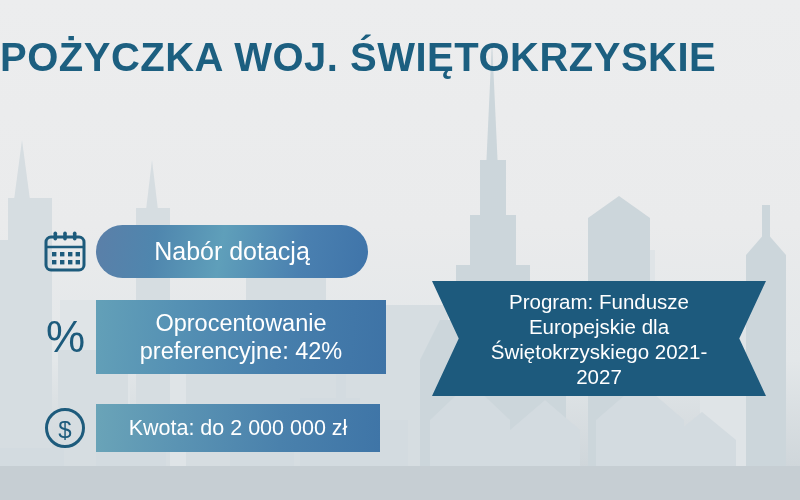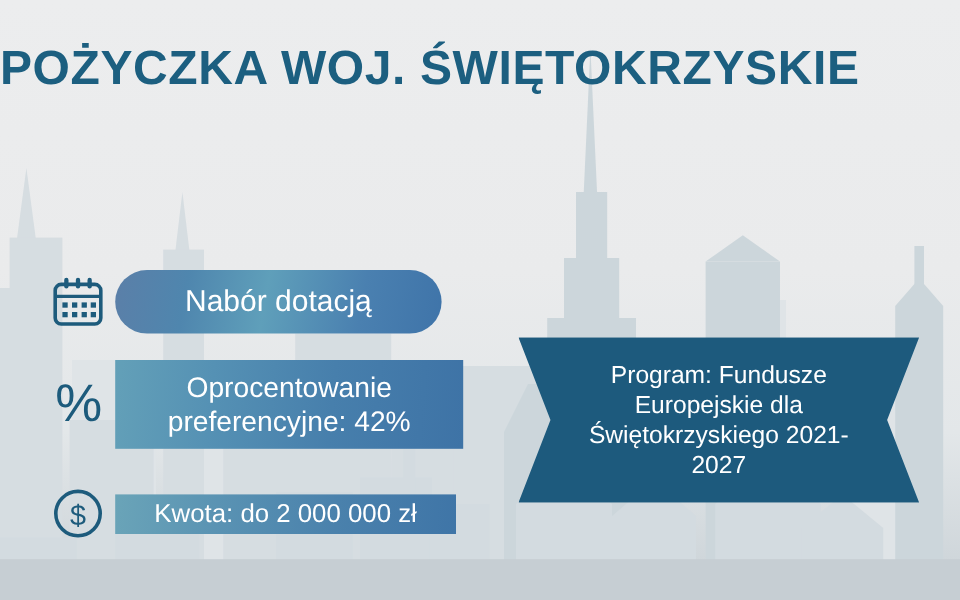--- a/index.html
+++ b/index.html
@@ -109,32 +109,32 @@
   #chip-2 {
     width: 290px;
     height: 74px;
     font-size: 23.5px;
     line-height: 1.2;
     background: linear-gradient(95deg, #63a0b8 0%, #5591b4 28%, #477fac 62%, #3e73a6 100%);
   }
 
   #chip-3 {
     width: 284px;
-    height: 33px;
+    height: 48px;
     font-size: 21.5px;
     background: linear-gradient(95deg, #6aa4b8 0%, #5a93b3 30%, #4a81ac 65%, #3f75a7 100%);
   }
 
   
   #ribbon {
     position: absolute;
     left: 432px;
     top: 281px;
     width: 334px;
-    height: 138px;
+    height: 115px;
     background: #1d5a7d;
     -webkit-clip-path: polygon(0% 0%, 100% 0%, 92% 50%, 100% 100%, 0% 100%, 8% 50%);
     clip-path: polygon(0% 0%, 100% 0%, 92% 50%, 100% 100%, 0% 100%, 8% 50%);
     display: flex;
     align-items: center;
     justify-content: center;
   }
   #ribbon-text {
     color: #ffffff;
     font-size: 20.5px;

